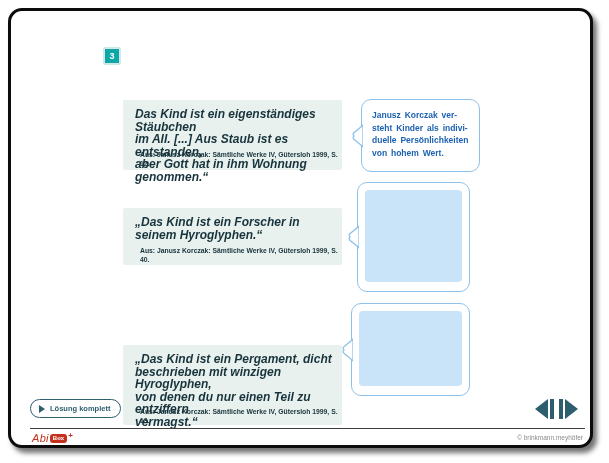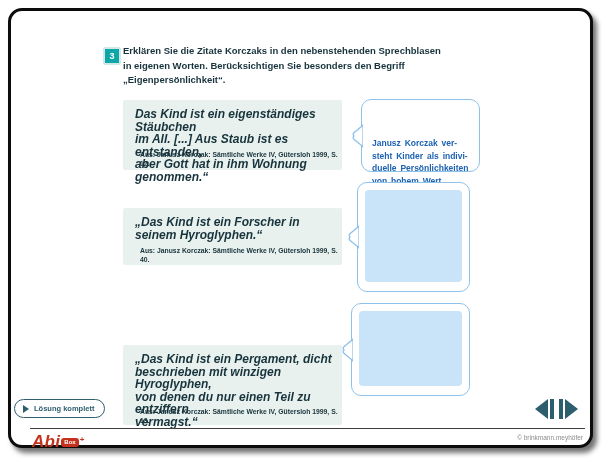--- a/index.html
+++ b/index.html
@@ -55,30 +55,30 @@
   }
   .bubble.b1{left:350px;top:88px;width:119px;height:73px;}
   .bubble.b2{left:346px;top:171px;width:113px;height:110px;}
   .bubble.b3{left:340px;top:292px;width:119px;height:93px;}
   .bubble-tail{
     position:absolute;left:-12px;top:50%;margin-top:-12px;width:13px;height:24px;
   }
   .bubble-text{
     position:absolute;left:10px;top:9px;right:7px;
     color:#1d61b1;font-size:8.5px;font-weight:bold;line-height:12.5px;
-    white-space:pre-line;word-spacing:1.5px;margin-top:28px;
+    white-space:pre-line;word-spacing:1.5px;
   }
   .bubble-answer-area{
     position:absolute;left:7px;top:7px;right:7px;bottom:9px;
     background:#c9e4f8;border-radius:4px;
   }
 
   
   .solution-button{
-    position:absolute;left:3px;top:388px;height:19px;
+    position:absolute;left:19px;top:388px;height:19px;
     display:inline-flex;align-items:center;gap:5px;
     padding:0 10px 0 8px;
     background:#ffffff;border:1.5px solid #30606f;border-radius:10px;
     box-sizing:border-box;cursor:pointer;
   }
   .play-icon{
     width:0;height:0;border-style:solid;border-width:4px 0 4px 6.5px;
     border-color:transparent transparent transparent #2d5e6e;
   }
   .solution-label{color:#2d5e6e;font-size:7.5px;font-weight:bold;white-space:nowrap;}
@@ -87,38 +87,35 @@
   .nav-icon{display:flex;align-items:center;cursor:pointer;}
   .nav-tri-left{width:0;height:0;border-style:solid;border-width:10px 13px 10px 0;border-color:transparent #2d5e6e transparent transparent;}
   .nav-tri-right{width:0;height:0;border-style:solid;border-width:10px 0 10px 13px;border-color:transparent transparent transparent #2d5e6e;}
   .nav-bar{width:4px;height:20px;background:#2d5e6e;}
   .nav-icon .nav-bar{margin:0 0 0 2px;}
   .nav-icon.fwd .nav-bar{margin:0 2px 0 0;}
 
   .footer-divider{position:absolute;left:19px;top:417px;width:555px;height:1px;background:#3c3c3c;}
 
   .brand-logo{position:absolute;left:21px;top:421px;display:inline-flex;align-items:center;}
-  .logo-prefix{color:#c5311d;font-size:17px;font-weight:bold;font-style:italic;letter-spacing:0.3px;}
+  .logo-prefix{color:#c5311d;font-size:11px;font-weight:normal;font-style:italic;letter-spacing:0.3px;}
   .logo-box{background:#c5311d;color:#ffffff;font-size:6px;font-weight:bold;
     padding:1px 3px;border-radius:3px;margin-left:1px;line-height:7px;}
   .logo-plus{color:#c5311d;font-size:8px;font-weight:bold;vertical-align:top;margin:-6px 0 0 1px;}
 
   .copyright-text{position:absolute;right:7px;top:423px;color:#8a8a8a;font-size:6.5px;}
 </style>
 </head>
 <body>
 
 <div id="page">
   <div class="app-window">
     <div class="inner">
 
       <div class="task-badge">3</div>
-      <div class="task-text">Erklären Sie die Zitate Korczaks in den nebenstehenden Sprechblasen
-in eigenen Worten. Berücksichtigen Sie besonders den Begriff
-„Eigenpersönlichkeit“.</div>
 
       <div class="quote-card q1">
         <div class="quote-text">Das Kind ist ein eigenständiges Stäubchen
 im All. [...] Aus Staub ist es entstanden,
 aber Gott hat in ihm Wohnung genommen.“</div>
         <div class="quote-source">Aus: Janusz Korczak: Sämtliche Werke IV, Gütersloh 1999, S. 12.</div>
       </div>
 
       <div class="bubble b1">
         <svg class="bubble-tail" viewBox="0 0 13 24">

